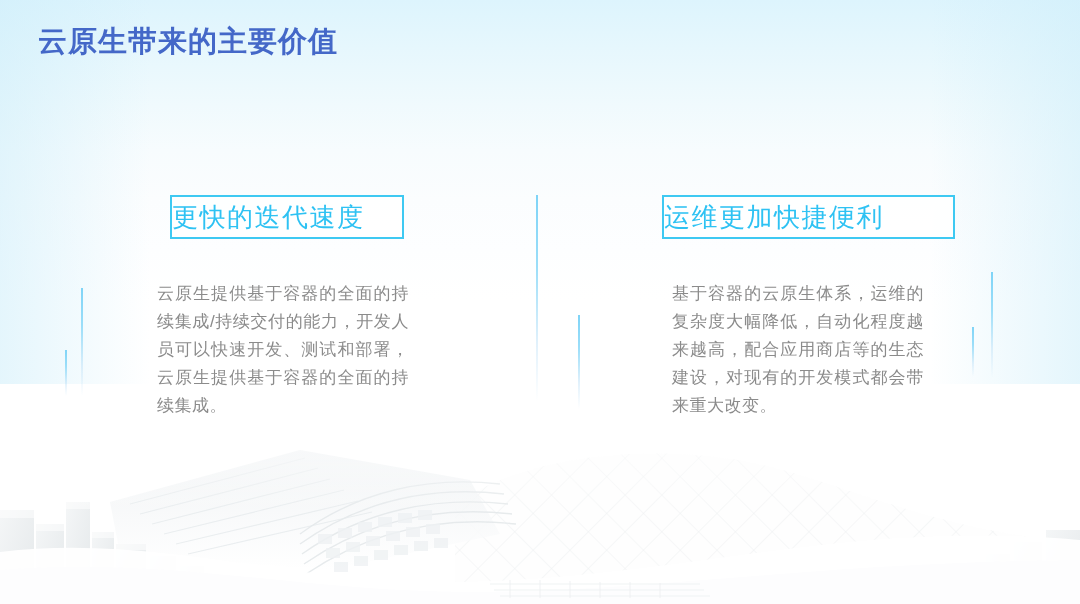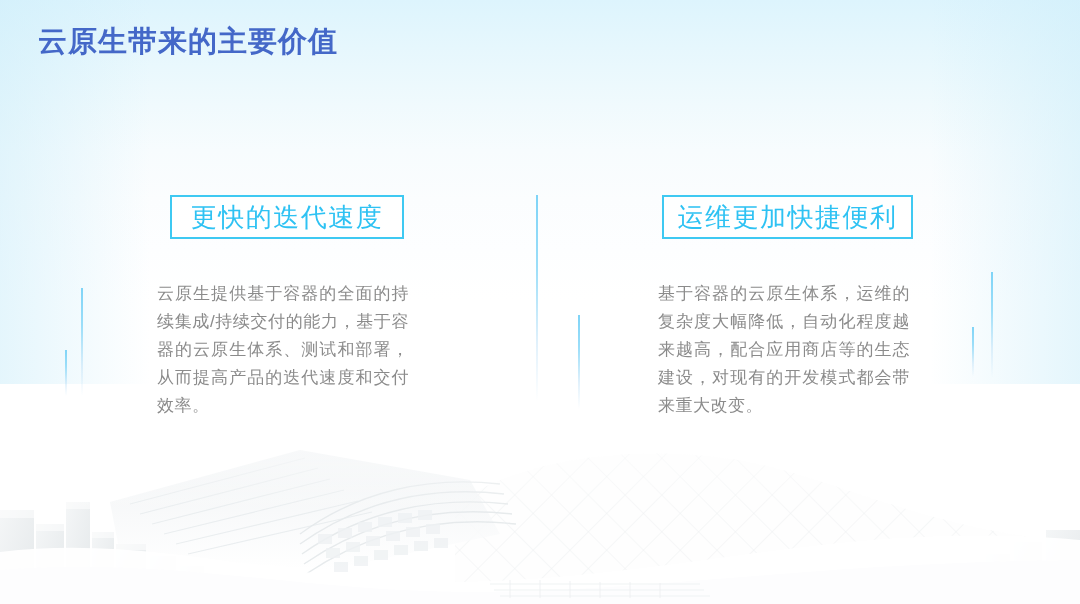--- a/index.html
+++ b/index.html
@@ -70,37 +70,37 @@
   .head-box {
     position: absolute;
     box-sizing: border-box;
     border: 2px solid #3ec9f2;
     background: rgba(255,255,255,0.78);
     color: #2ec2f3;
     font-size: 26px;
     letter-spacing: 1.5px;
     display: flex;
     align-items: center;
-    justify-content: center;
+    justify-content: flex-start;
     height: 44px;
   }
   #head-box-1 { left: 170px; top: 195px; width: 234px; }
-  #head-box-2 { left: 662px; top: 195px; width: 251px; }
+  #head-box-2 { left: 662px; top: 195px; width: 293px; }
 
   
   .body-text {
     position: absolute;
     color: #8b8b8b;
     font-size: 17px;
     line-height: 28px;
     letter-spacing: 0.5px;
     text-align: justify;
   }
   #body-text-1 { left: 157px; top: 280px; width: 252px; }
-  #body-text-2 { left: 658px; top: 280px; width: 252px; }
+  #body-text-2 { left: 672px; top: 280px; width: 252px; }
 
   
   .vrule {
     position: absolute;
     width: 2px;
     background: linear-gradient(to bottom, #7fd4f7 0%, #9bdef9 35%, rgba(170,215,245,0.35) 72%, rgba(255,255,255,0) 100%);
     pointer-events: none;
   }
   #vrule-left-tall  { left: 81px;  top: 288px; height: 108px; }
   #vrule-left-short { left: 65px;  top: 350px; height: 46px;  }
@@ -234,20 +234,20 @@
   <div class="vrule" id="vrule-left-tall"></div>
   <div class="vrule" id="vrule-left-short"></div>
   <div class="vrule" id="vrule-mid-tall"></div>
   <div class="vrule" id="vrule-mid-short"></div>
   <div class="vrule" id="vrule-right-tall"></div>
   <div class="vrule" id="vrule-right-short"></div>
 
   <div class="head-box" id="head-box-1">
     <span>更快的迭代速度</span>
   </div>
-  <div class="body-text" id="body-text-1">云原生提供基于容器的全面的持续集成/持续交付的能力，基于容器的云原生体系、测试和部署，从而提高产品的迭代速度和交付效率。</div>
+  <div class="body-text" id="body-text-1">云原生提供基于容器的全面的持续集成/持续交付的能力，开发人员可以快速开发、测试和部署，云原生提供基于容器的全面的持续集成。</div>
 
   <div class="head-box" id="head-box-2">
     <span>运维更加快捷便利</span>
   </div>
   <div class="body-text" id="body-text-2">基于容器的云原生体系，运维的复杂度大幅降低，自动化程度越来越高，配合应用商店等的生态建设，对现有的开发模式都会带来重大改变。</div>
 
 </div>
 
 </body></html>

